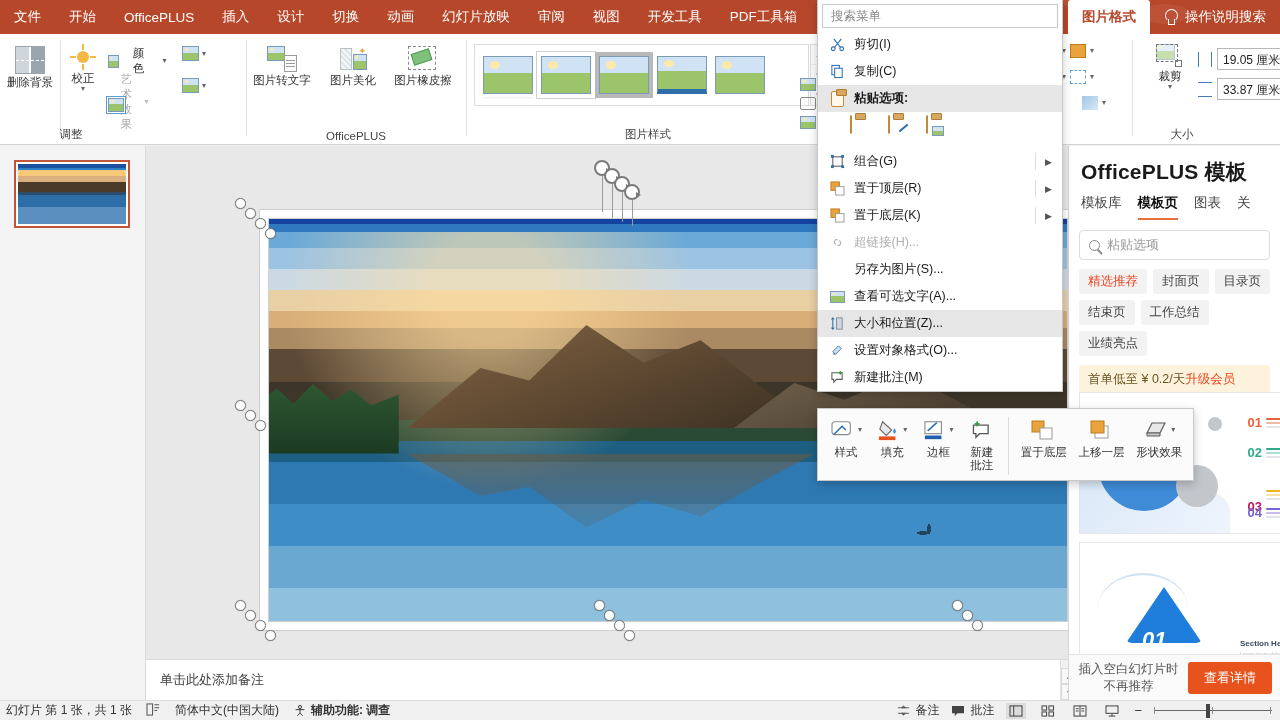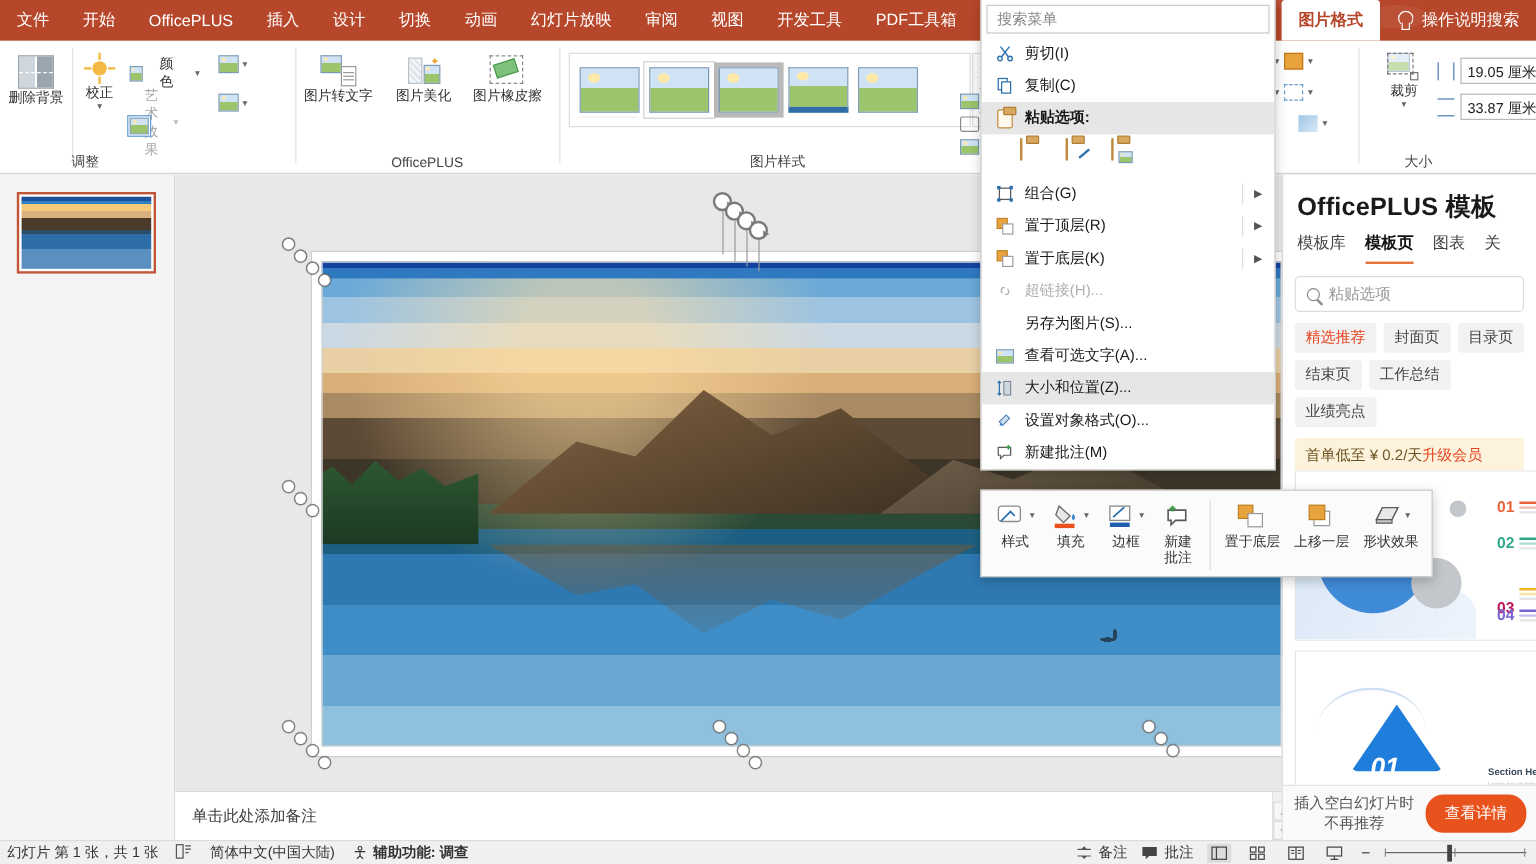--- a/index.html
+++ b/index.html
@@ -255,21 +255,21 @@
   .sect-head { position: absolute; font-size: 8px; font-weight: bold; color: #3b4a5a; }
   .sect-sub { position: absolute; font-size: 5px; color: #b9c2cb; }
 
   .rfoot {
     position: absolute; left: 0; bottom: 0; width: 100%; height: 46px;
     background: #fafafa; border-top: 1px solid #e4e4e4;
     display: flex; align-items: center; gap: 8px; padding: 0 8px;
   }
   .rfoot .txt { font-size: 12.5px; color: #555; line-height: 1.3; width: 108px; text-align: center; }
   .rfoot .cta {
-    background: #e8531d; color: #fff; font-size: 13px; border-radius: 15px;
+    background: #e8531d; color: #fff; font-size: 13px; border-radius: 3px;
     padding: 7px 16px; white-space: nowrap;
   }
 
   
   .ctxmenu {
     position: absolute; left: 817px; top: -1px; width: 246px;
     background: #fff; border: 1px solid #c6c6c6; box-shadow: 0 3px 9px rgba(0,0,0,.2);
     z-index: 60;
   }
   .ctxsearch {

